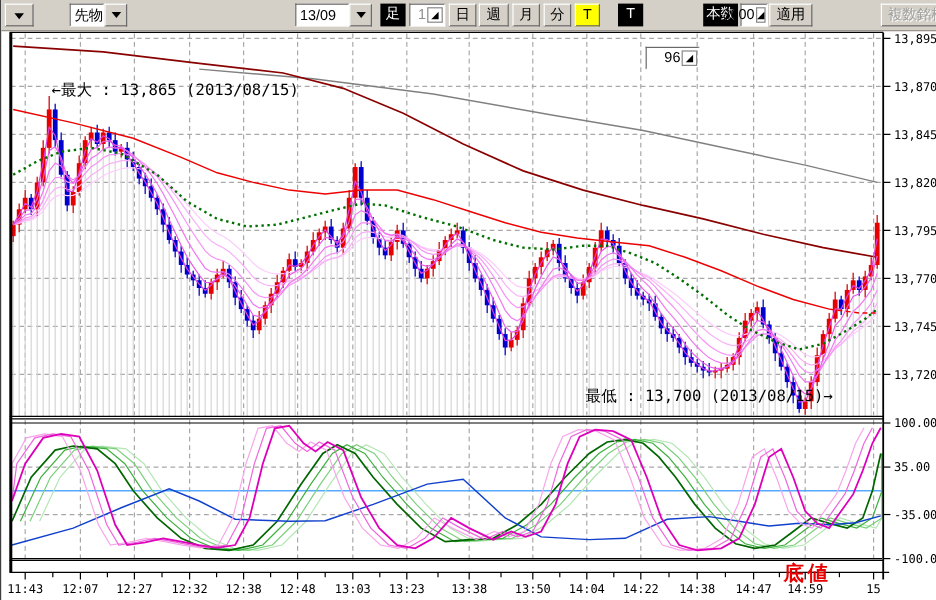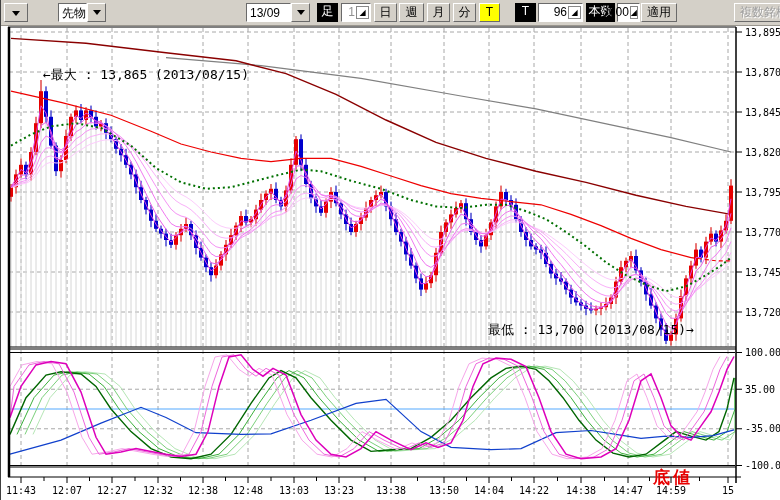--- a/index.html
+++ b/index.html
@@ -55,21 +55,21 @@
     <div class="tb sunken numbox" style="left:340px;width:30px;">
       <span class="val gray-text">1</span>
       <span class="spin">◢</span>
     </div>
     <div class="tb raised" style="left:373px;width:23px;">日</div>
     <div class="tb raised" style="left:398px;width:25px;">週</div>
     <div class="tb raised" style="left:426px;width:23px;">月</div>
     <div class="tb raised" style="left:452px;width:23px;">分</div>
     <div class="tb raised" style="left:478px;width:21px;background:#ffff00;">T</div>
     <div class="tb blacklab" style="left:514px;width:21px;">T</div>
-    <div class="tb sunken numbox" style="left:537px;width:45px;">
+    <div class="tb sunken numbox" style="left:537px;width:45px;margin-top:36px;">
       <span class="val">96</span>
       <span class="spin">◢</span>
     </div>
     <div class="tb blacklab" style="left:585px;width:29px;font-family:Liberation Serif, serif;">本数</div>
     <div class="tb sunken numbox" style="left:616px;width:23px;">
       <span class="val">3000</span>
       <span class="spin">◢</span>
     </div>
     <div class="tb raised" style="left:640px;width:36px;">適用</div>
     <div class="tb raised disabled-btn" style="left:733px;width:60px;">複数銘柄</div>

